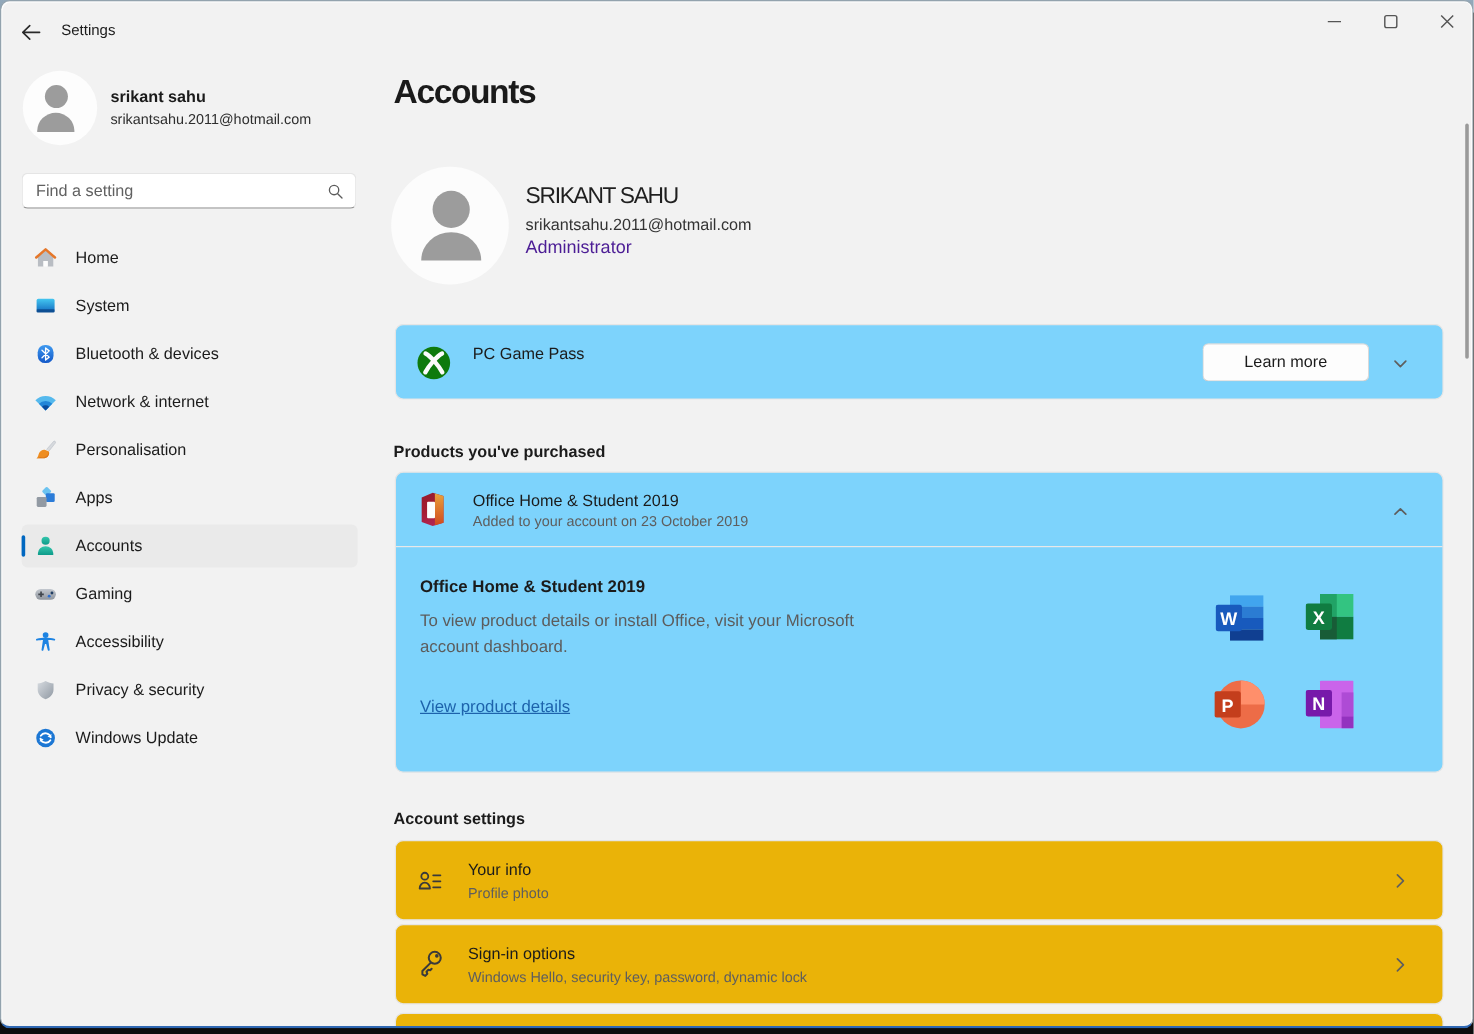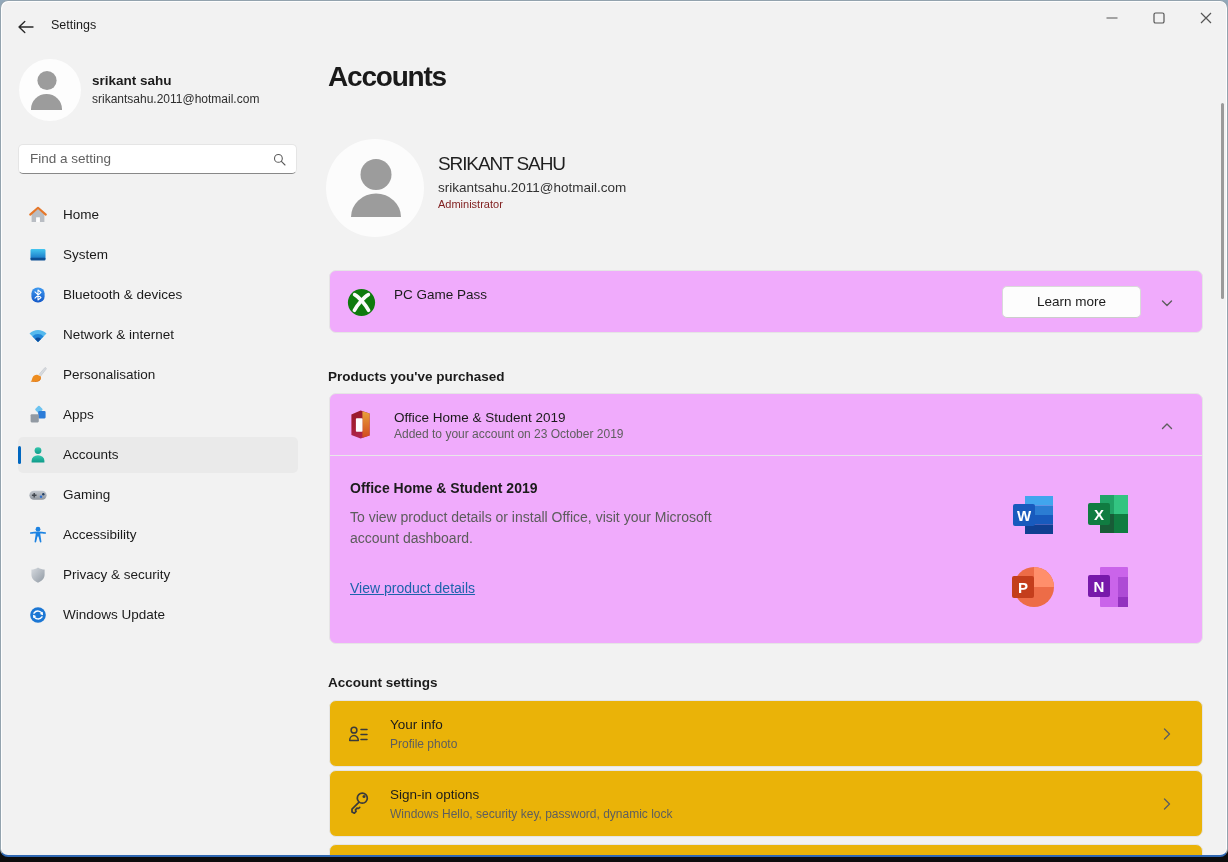--- a/index.html
+++ b/index.html
@@ -28,22 +28,22 @@
 .nav-item { position:relative; height:36px; margin-bottom:4px; border-radius:5px; }
 .nav-item.sel { background:#eaeaea; }
 .nav-item.sel::before { content:""; position:absolute; left:0px; top:9px; width:3px; height:18px; border-radius:2px; background:#0067c0; }
 .nav-item svg { position:absolute; left:10px; top:8px; }
 .nav-item .lbl { position:absolute; left:45px; top:10px; font-size:13.5px; color:#1b1b1b; }
 
 .h1 { position:absolute; left:327px; top:60px; font-size:28px; font-weight:600; color:#1a1a1a; letter-spacing:-1.2px;}
 .big-av { position:absolute; left:325px; top:138px; width:98px; height:98px; border-radius:50%; background:#fcfcfc; }
 .pname { position:absolute; left:437px; top:152px; font-size:19px; letter-spacing:-1.1px; color:#1f1f1f; }
 .pmail { position:absolute; left:437px; top:179px; font-size:13.5px; color:#333333; }
-.padmin { position:absolute; left:437px; top:197px; font-size:11px; color:#7f1d1d; }
-.card { position:absolute; left:328px; width:874px; background:#f0abfc; border:1px solid #e5e5e5; border-radius:7px; }
+.padmin { position:absolute; left:437px; top:197px; font-size:15px; color:#4c1d95; }
+.card { position:absolute; left:328px; width:874px; background:#7dd3fc; border:1px solid #e5e5e5; border-radius:7px; }
 .gamepass { top:269px; height:63px; }
 .xbox { position:absolute; left:17px; top:17px; }
 .ctitle { position:absolute; left:64px; top:16px; font-size:13.5px; color:#1b1b1b; }
 .csub { position:absolute; left:64px; top:33px; font-size:12px; color:#5e5e5e; }
 .btn { position:absolute; right:61px; top:15px; width:139px; height:32px; background:#fdfdfd; border:1px solid #d9d9d9; border-bottom-color:#cccccc; border-radius:5px; font-size:13.5px; color:#1b1b1b; text-align:center; line-height:30px; }
 .chev { position:absolute; right:25px; top:22px; width:20px; height:20px; }
 .sechead { position:absolute; left:327px; font-size:13.5px; font-weight:bold; color:#1b1b1b; }
 .office { top:392px; height:251px; }
 .ohead { position:absolute; left:0; top:0; right:0; height:62px; border-bottom:1px solid #e8e8e8; }
 .officelogo { position:absolute; left:20px; top:16px; }

